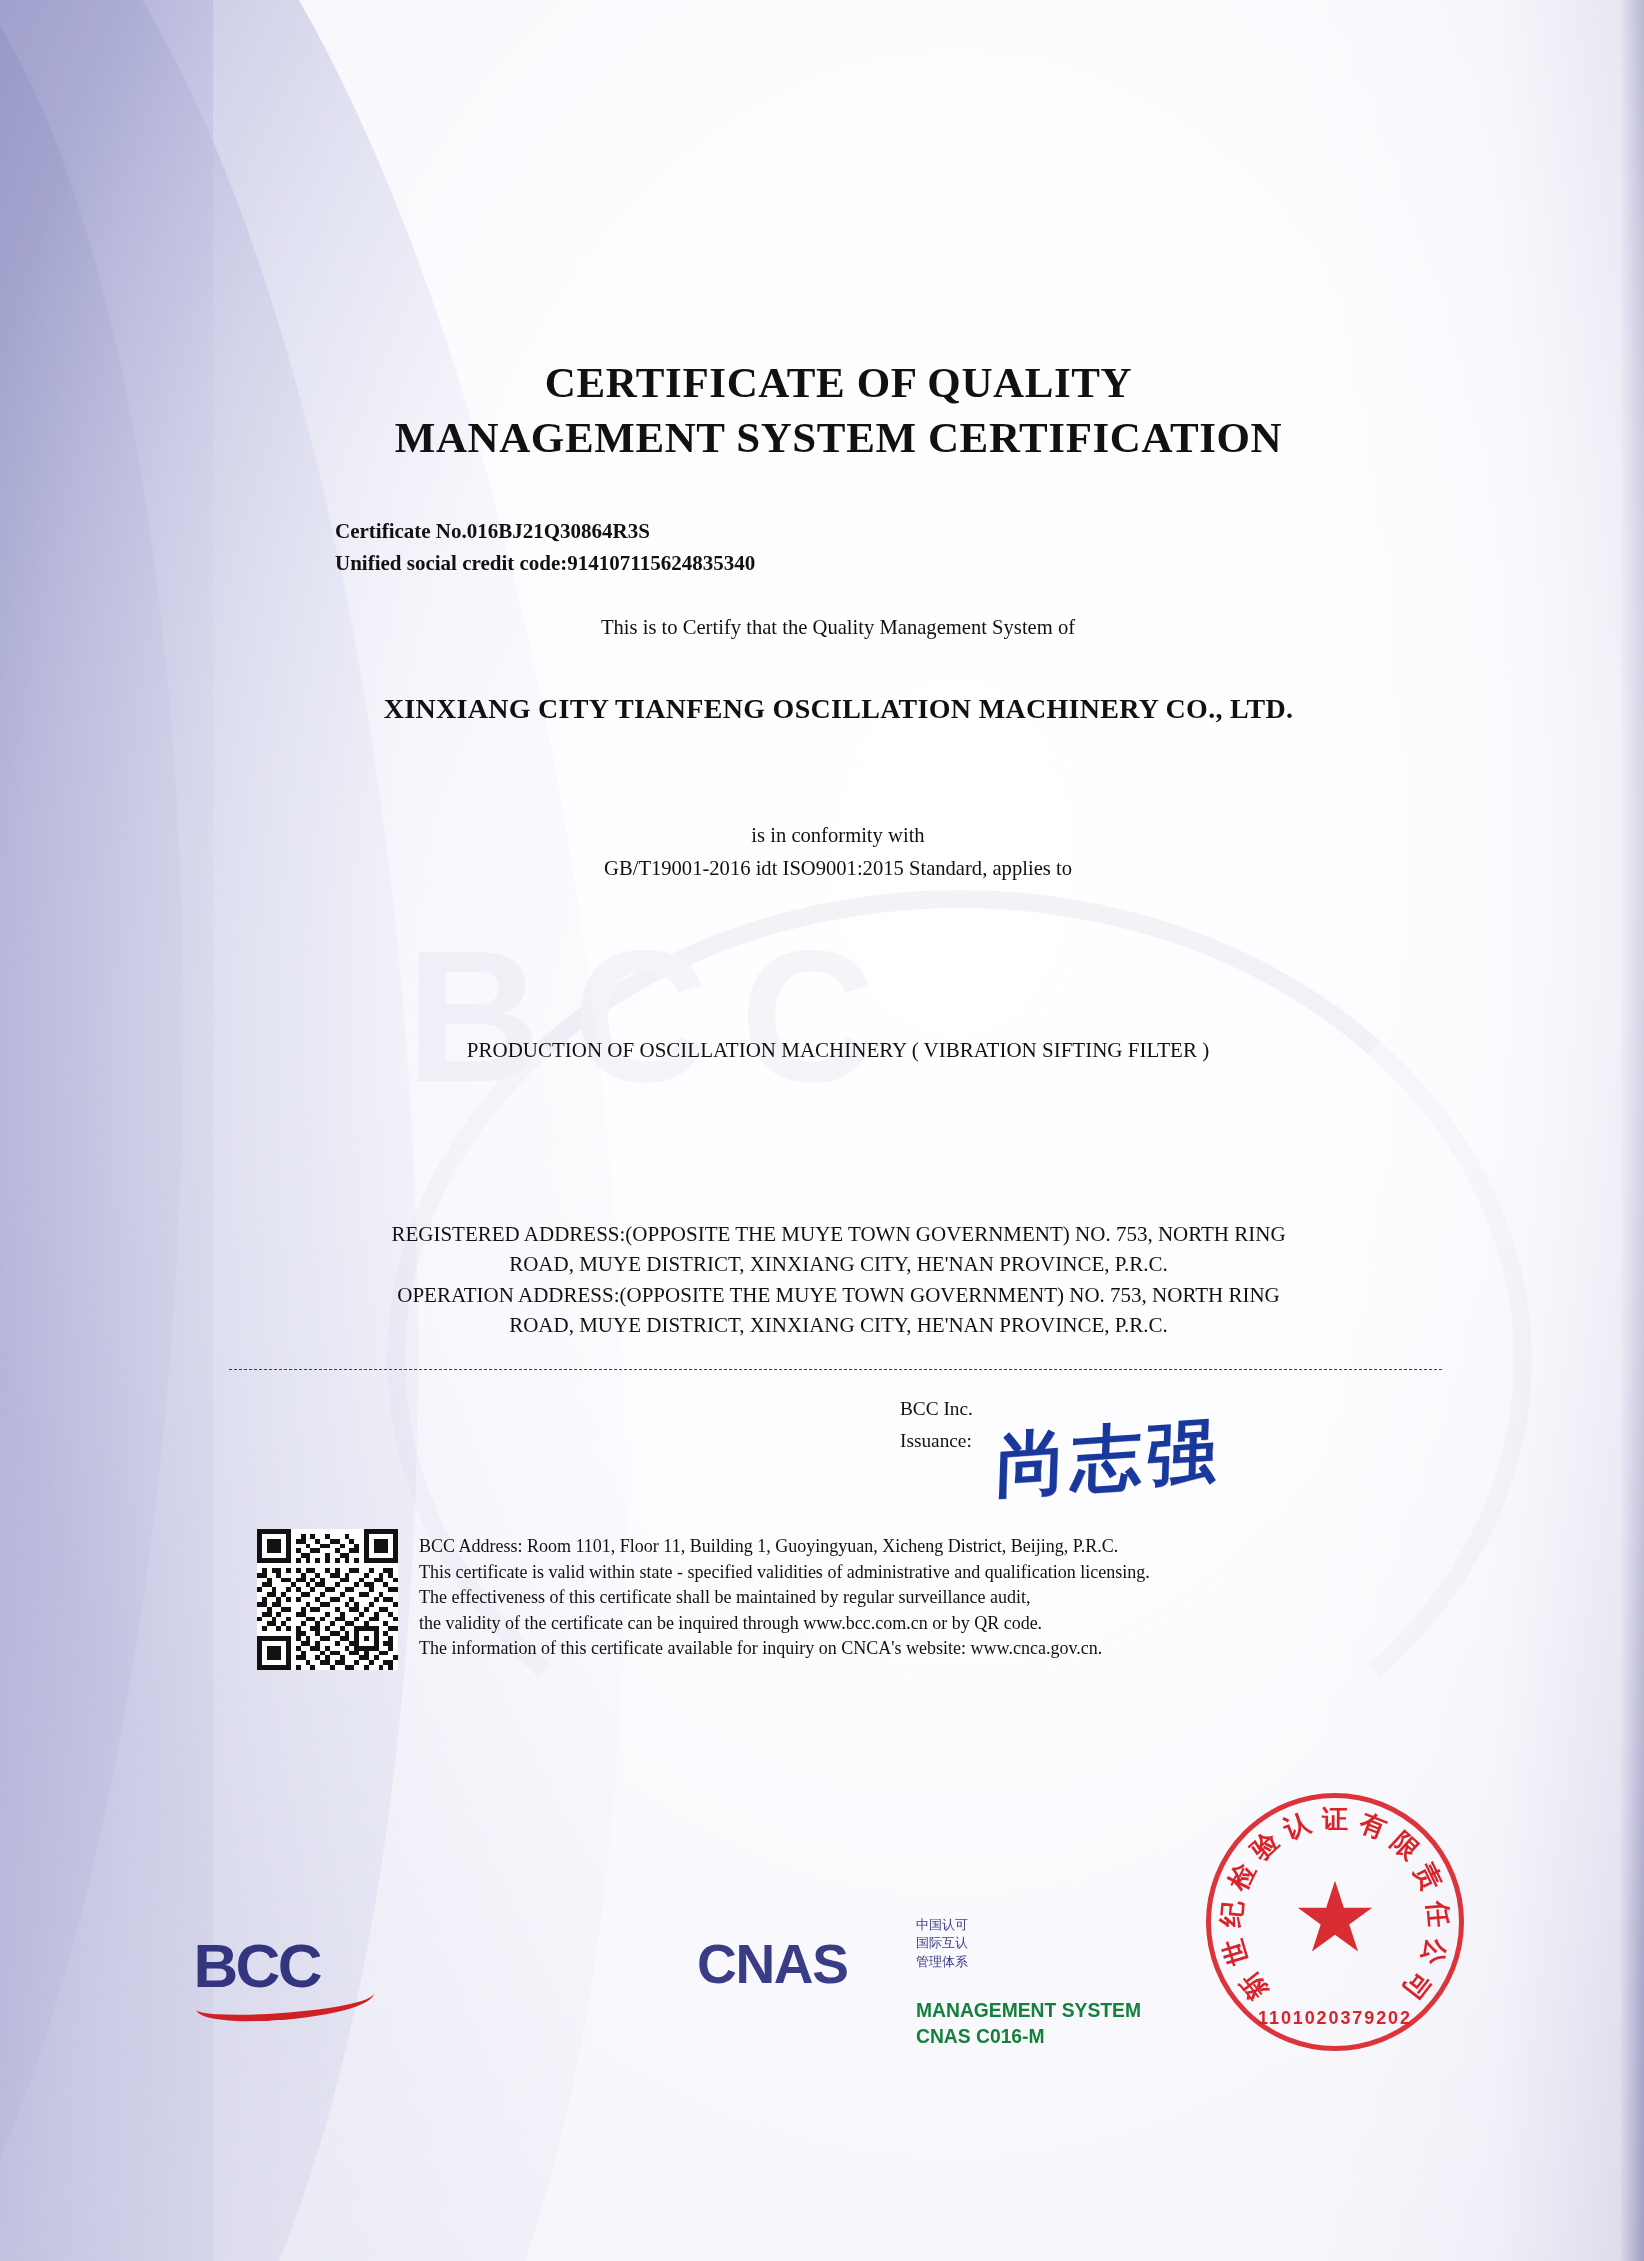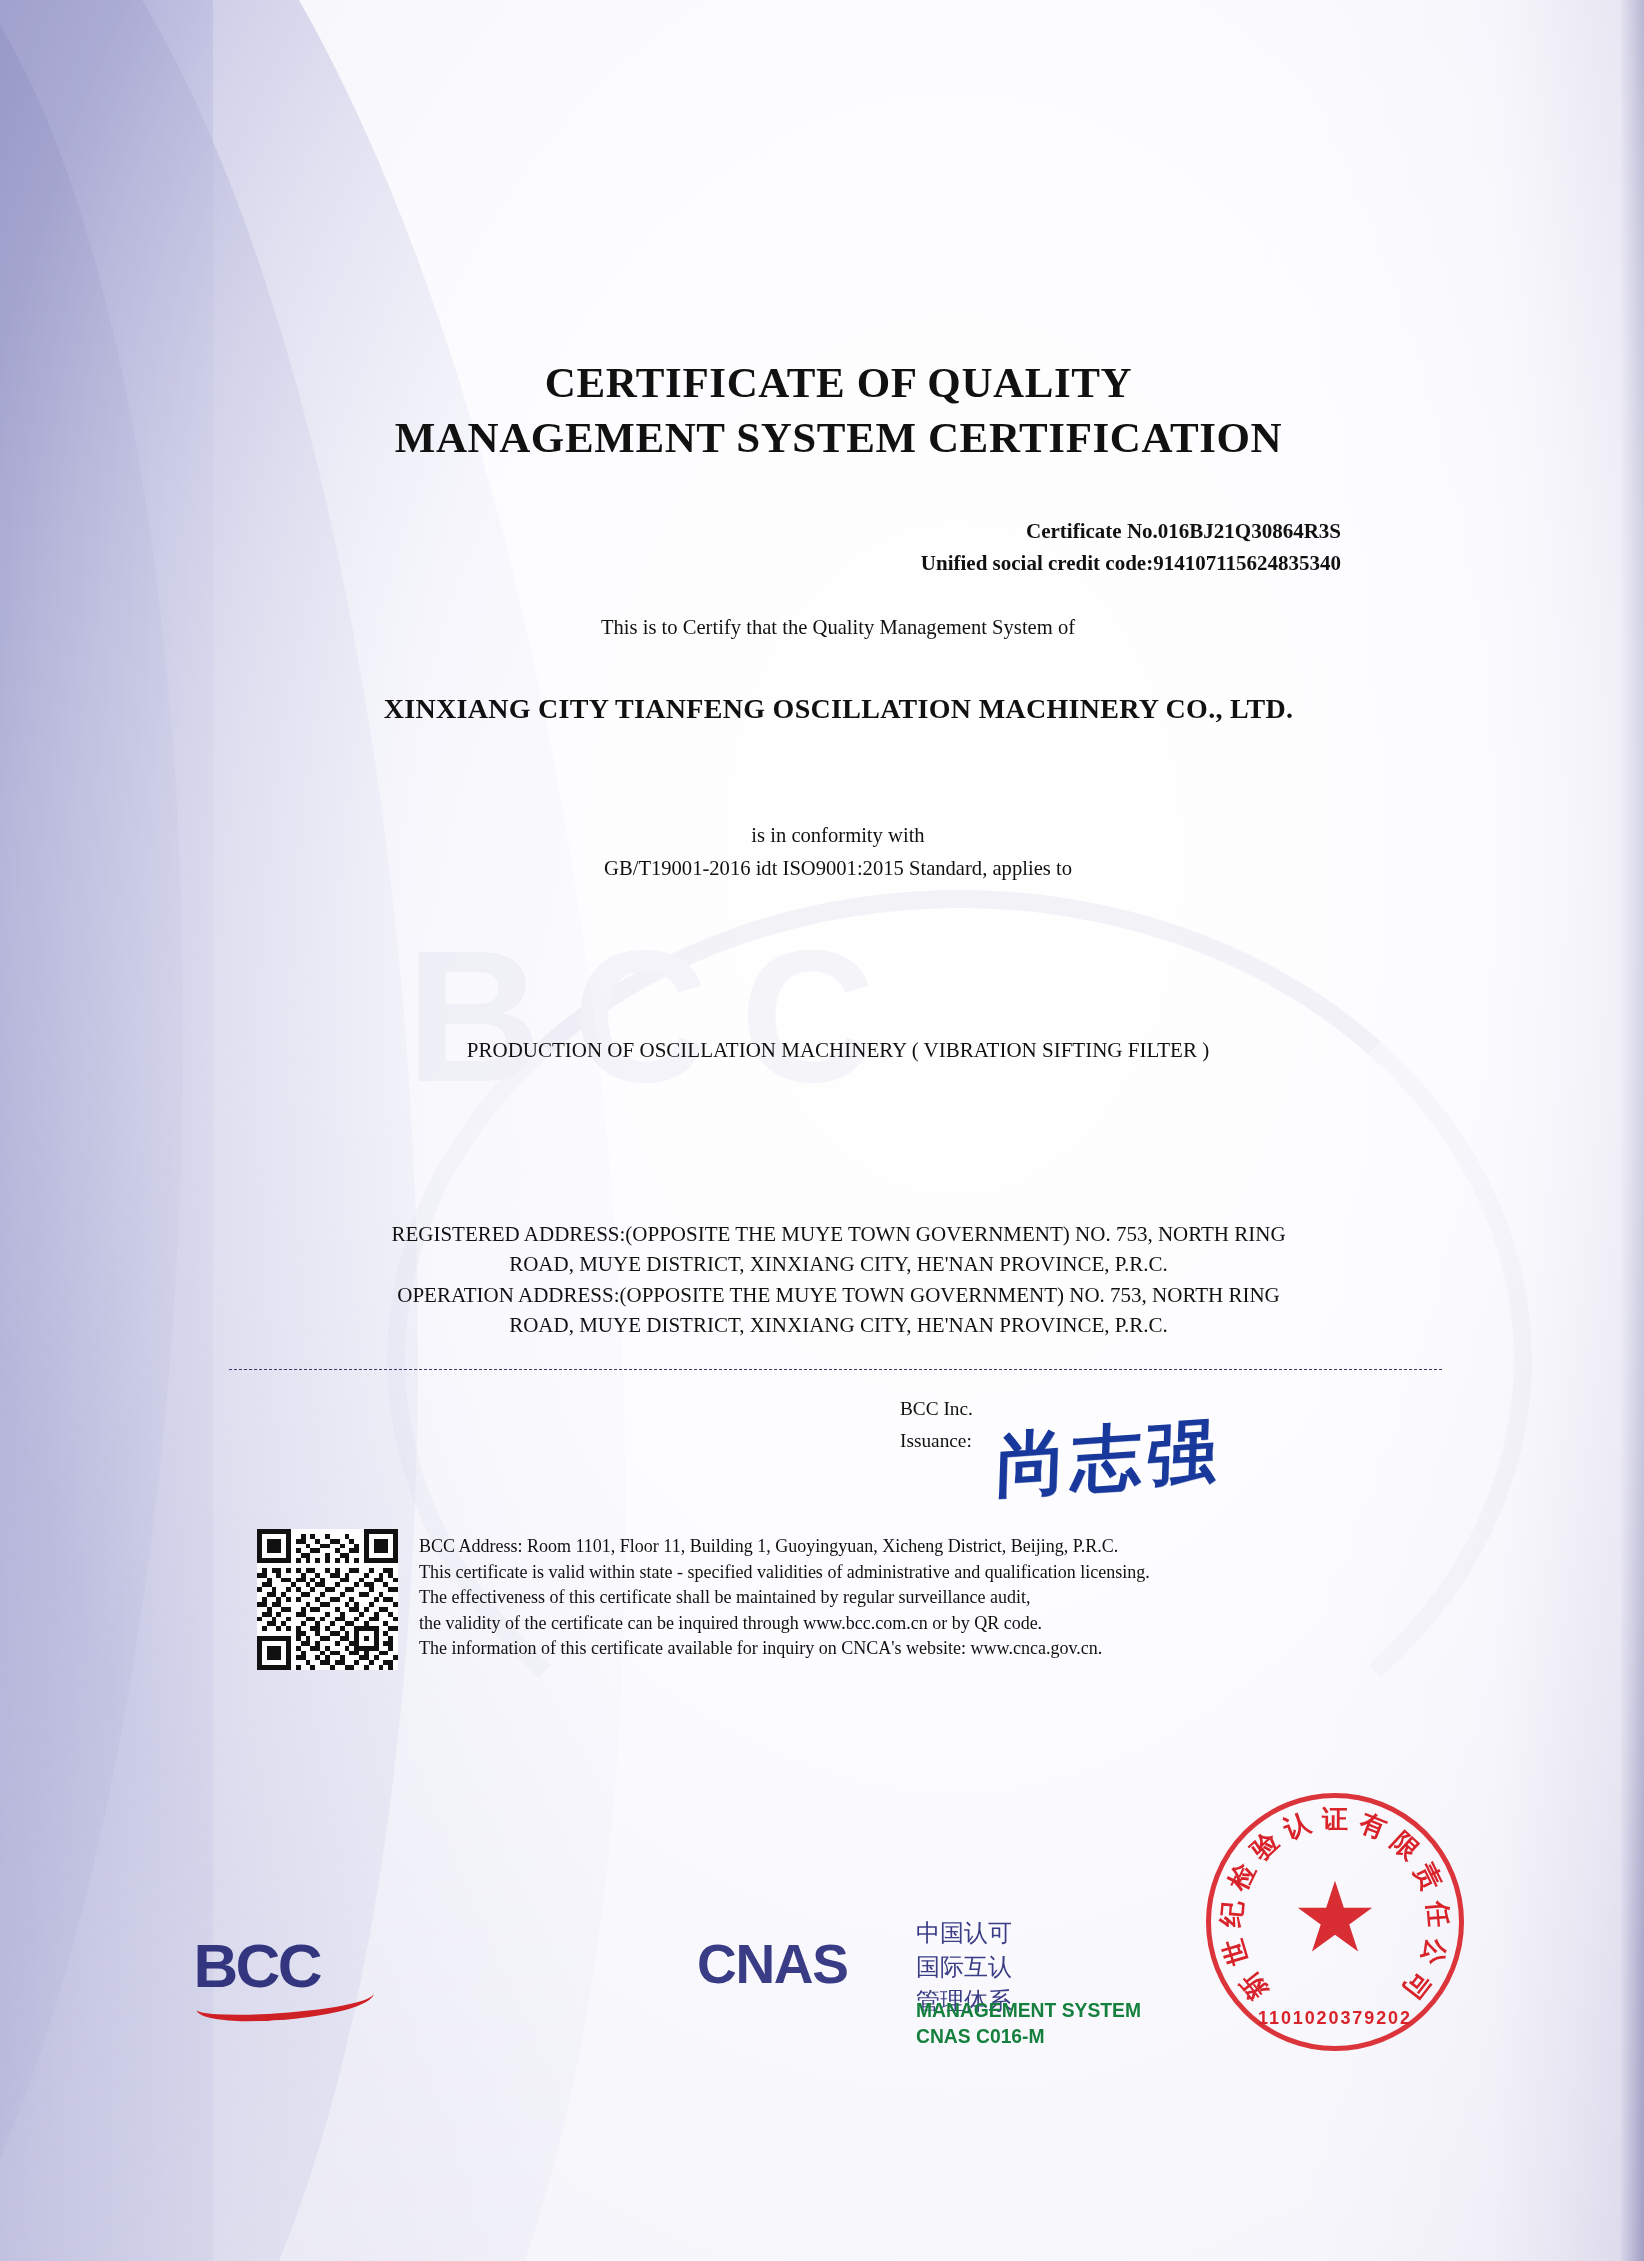--- a/index.html
+++ b/index.html
@@ -108,21 +108,21 @@
     text-align: center;
     font-size: 43px;
     font-weight: bold;
     line-height: 1.28;
     letter-spacing: 0.6px;
   }
   .cert-no {
     position: absolute;
     left: 335px; top: 516px;
     width: 1006px;
-    text-align: right;
+    text-align: left;
     font-size: 21px;
     font-weight: bold;
     line-height: 1.5;
   }
   .certify-line {
     position: absolute;
     left: 335px; top: 616px;
     width: 1006px;
     text-align: center;
     font-size: 20.6px;
@@ -278,21 +278,21 @@
     font-family: "Liberation Sans", sans-serif;
     font-size: 55px;
     font-weight: bold;
     color: #3a3c85;
     letter-spacing: -1.3px;
   }
   .cnas-cn {
     position: absolute;
     left: 729px; top: 13px;
     font-family: "DejaVu Sans", sans-serif;
-    font-size: 24px;
+    font-size: 13px;
     line-height: 1.42;
     color: #3a3c85;
   }
   .cnas-ms {
     position: absolute;
     left: 729px; top: 95px;
     font-family: "Liberation Sans", sans-serif;
     font-size: 19.3px;
     font-weight: bold;
     line-height: 1.35;

